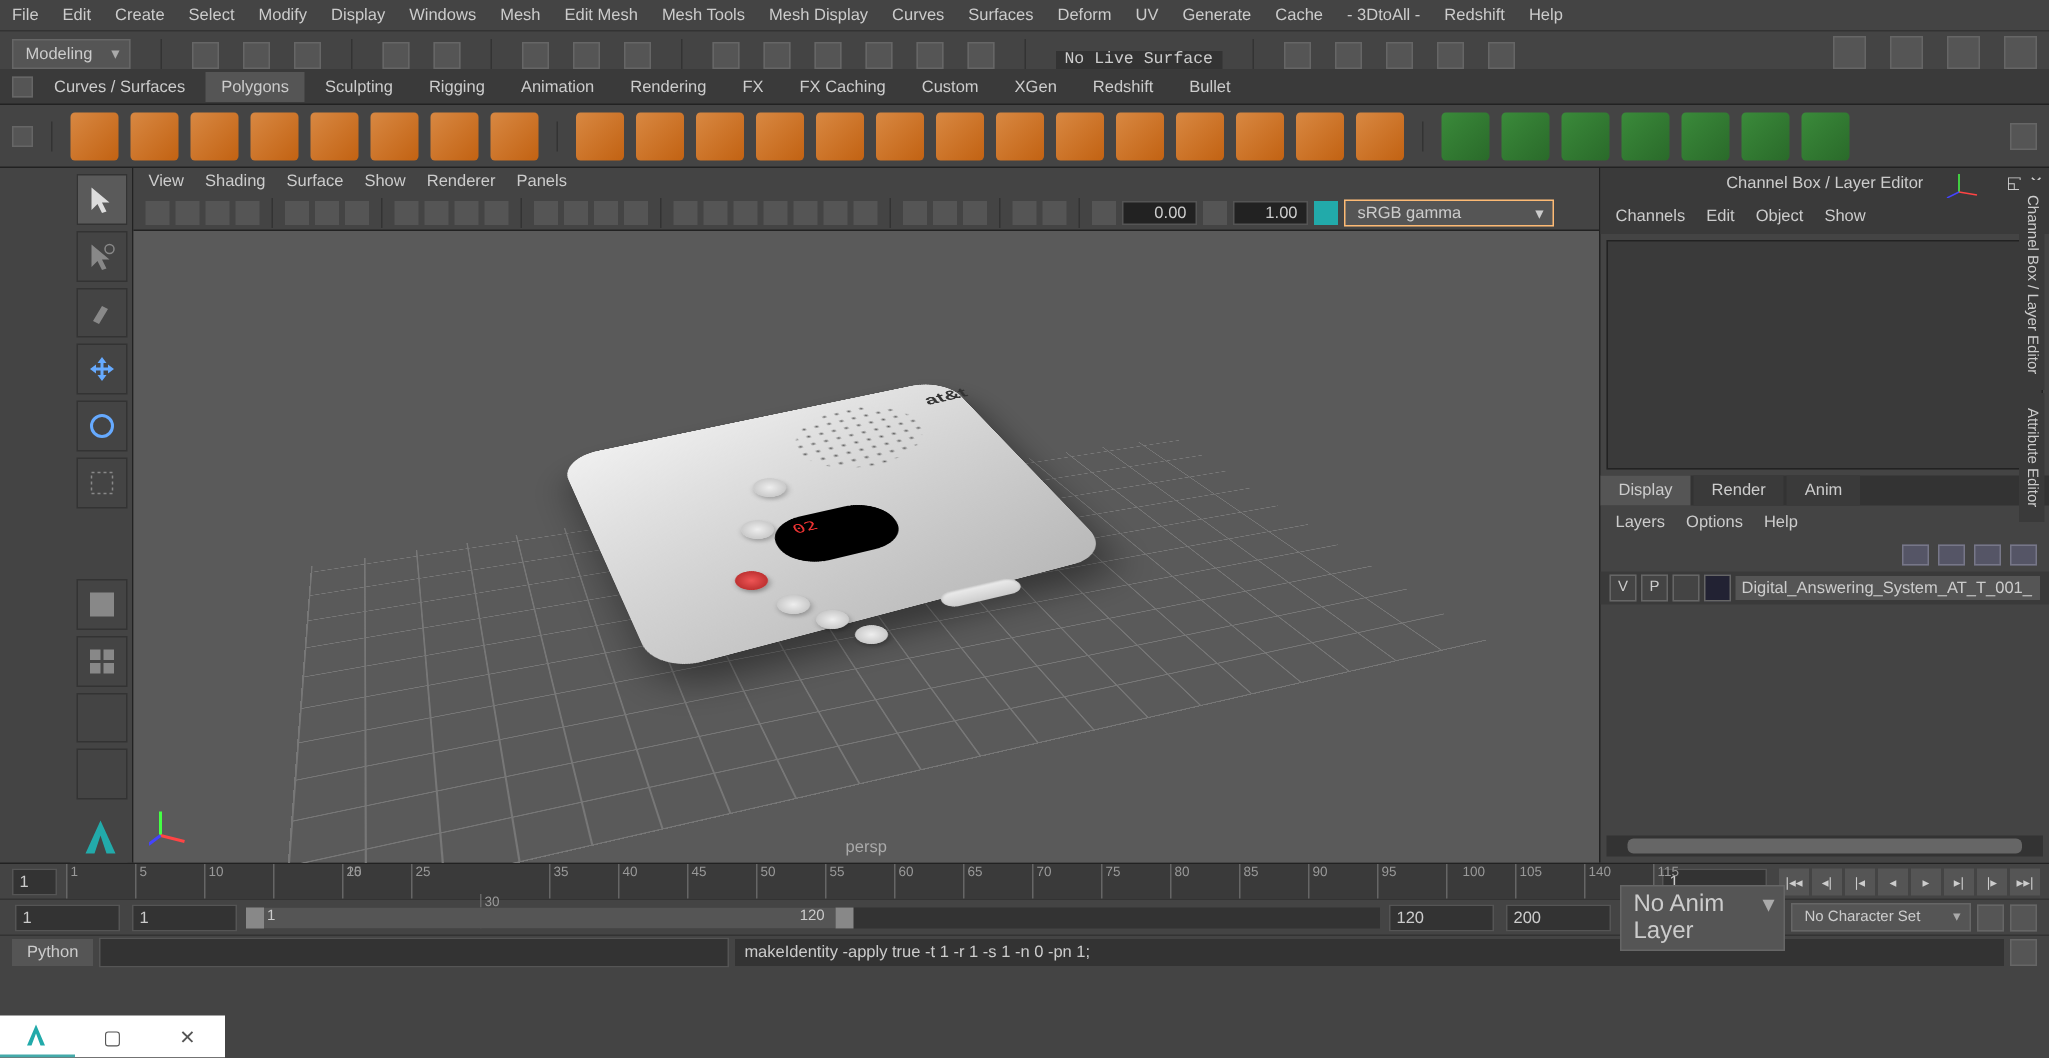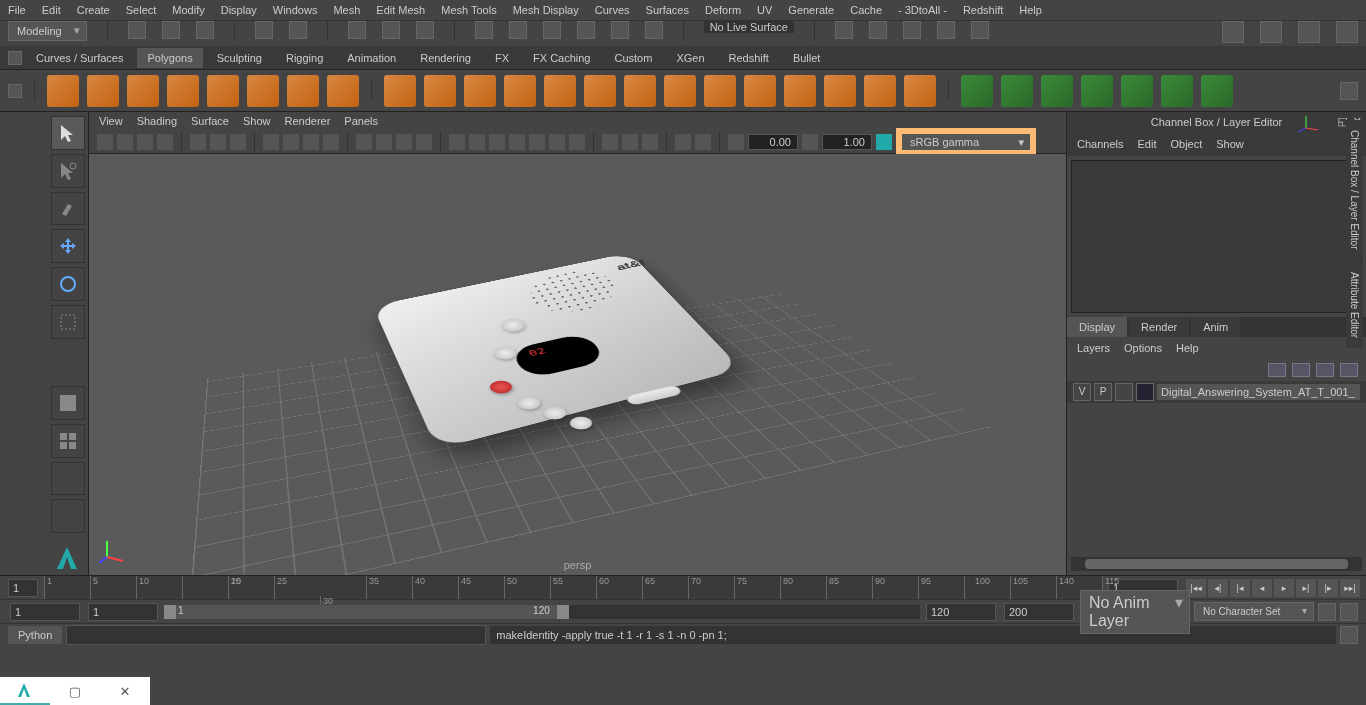--- a/index.html
+++ b/index.html
@@ -1,19 +1,19 @@
 <!DOCTYPE html>
 <html><head>
 <meta charset="utf-8">
 <style>
 * { margin:0; padding:0; box-sizing:border-box; font-family:Arial,sans-serif; font-size:11px; color:#ccc; }
 body { background:#444; width:1366px; height:705px; overflow:hidden; position:relative; }
 .menubar { height:20px; background:#444; display:flex; align-items:center; padding:0 8px; gap:16px; }
 .menubar span { cursor:pointer; }
-.row2 { height:26px; background:#444; display:flex; align-items:flex-start; padding:0 8px; gap:16px; border-top:1px solid #333; }
+.row2 { height:26px; background:#444; display:flex; align-items:flex-end; padding:0 8px; gap:16px; border-top:1px solid #333; }
 .dropdown { background:#555; border:1px solid #666; padding:3px 24px 3px 8px; position:relative; }
 .dropdown::after { content:'▾'; position:absolute; right:6px; top:2px; color:#aaa; }
 .iconbtn { width:18px; height:18px; background:#555; border:1px solid #666; }
 .iconbtn2 { width:22px; height:22px; }
 .sep { width:1px; height:20px; background:#333; margin:0 4px; }
 .shelves { height:24px; background:#3a3a3a; display:flex; align-items:center; padding:0 8px; gap:4px; border-bottom:1px solid #222; }
 .shelf-tab { padding:4px 10px; background:#3a3a3a; cursor:pointer; }
 .shelf-tab.active { background:#555; }
 .shelf-icons { height:42px; background:#444; display:flex; align-items:center; padding:0 8px; gap:8px; border-bottom:1px solid #222; }
 .shelf-icon { width:32px; height:32px; border-radius:3px; }
@@ -21,21 +21,21 @@
 .green { background:linear-gradient(135deg,#3a8a3a,#2a6a2a); }
 .main { display:flex; height:463px;margin-left:47px; }
 .toolbox { width:42px; background:#444; border-right:1px solid #222; display:flex; flex-direction:column; align-items:center; gap:4px; padding-top:4px; }
 .tool { width:34px; height:34px; border:1px solid #333; display:flex; align-items:center; justify-content:center; background:#444; }
 .tool.sel { background:#5a5a5a; }
 .viewport-area { flex:1; display:flex; flex-direction:column; background:#333; }
 .vp-menus { height:18px; background:#444; display:flex; align-items:center; gap:14px; padding:0 10px; }
 .vp-toolbar { height:24px; background:#444; display:flex; align-items:center; gap:4px; padding:0 8px; border-bottom:1px solid #222; }
 .vp-toolbar .mini { width:16px; height:16px; background:#555; }
 .vp-input { background:#222; border:1px solid #555; padding:1px 6px; width:50px; text-align:right; }
-.colorspace { background:#555; border:6px solid #fdba74; padding:2px 20px 2px 8px; width:140px; position:relative; }
+.colorspace { background:#555; border:1px solid #fdba74; padding:2px 20px 2px 8px; width:140px; position:relative; }
 .colorspace::after { content:'▾'; position:absolute; right:6px; }
 .viewport { flex:1; background:#5a5a5a; position:relative; overflow:hidden; }
 .grid { position:absolute; left:50%; top:50%; width:700px; height:360px; transform:translate(-50%,-40%) perspective(800px) rotateX(60deg) rotateZ(-20deg); background-image:repeating-linear-gradient(0deg,#777 0,#777 1px,transparent 1px,transparent 35px),repeating-linear-gradient(90deg,#777 0,#777 1px,transparent 1px,transparent 35px); }
 .model { position:absolute; left:48%; top:48%; width:320px; height:280px; transform:translate(-50%,-50%); pointer-events:none; }
 .body3d { position:absolute; width:300px; height:240px; background:linear-gradient(160deg,#f0f0f0,#b8b8b8); border-radius:28px; transform:perspective(900px) rotateX(55deg) rotateZ(-22deg); box-shadow:0 18px 28px rgba(0,0,0,.4); }
 .display3d { position:absolute; width:84px; height:54px; background:#000; border-radius:26px; left:118px; top:112px; transform:perspective(900px) rotateX(55deg) rotateZ(-22deg); }
 .display3d span { color:#e33; font-family:monospace; font-size:14px; position:absolute; left:16px; top:6px; }
 .redbtn { position:absolute; width:22px; height:22px; background:radial-gradient(#e55,#a22); border-radius:50%; left:92px; top:160px; transform:perspective(900px) rotateX(55deg) rotateZ(-22deg); box-shadow:0 3px 4px rgba(0,0,0,.3); }
 .greybtn { position:absolute; width:22px; height:22px; background:radial-gradient(#eee,#bbb); border-radius:50%; transform:perspective(900px) rotateX(55deg) rotateZ(-22deg); box-shadow:0 3px 4px rgba(0,0,0,.25); }
 .speaker { position:absolute; width:90px; height:70px; left:130px; top:40px; transform:perspective(900px) rotateX(55deg) rotateZ(-22deg); background-image:radial-gradient(#555 18%,transparent 20%); background-size:9px 9px; border-radius:50%; clip-path:ellipse(48% 48% at 50% 50%); }
@@ -118,21 +118,21 @@
   <div class="iconbtn"></div>
   <div class="iconbtn"></div>
   <div class="sep"></div>
   <div class="iconbtn"></div>
   <div class="iconbtn"></div>
   <div class="iconbtn"></div>
   <div class="iconbtn"></div>
   <div class="iconbtn"></div>
   <div class="iconbtn"></div>
   <div class="sep"></div>
-  <span style="padding:0 6px;background:#333;">No Live Surface</span>
+  <span style="padding:0 6px;background:#333;font-family:Liberation Mono, monospace;">No Live Surface</span>
   <div class="sep"></div>
   <div class="iconbtn"></div>
   <div class="iconbtn"></div>
   <div class="iconbtn"></div>
   <div class="iconbtn"></div>
   <div class="iconbtn"></div>
   <div style="flex:1"></div>
   <div class="iconbtn iconbtn2"></div>
   <div class="iconbtn iconbtn2"></div>
   <div class="iconbtn iconbtn2"></div>

